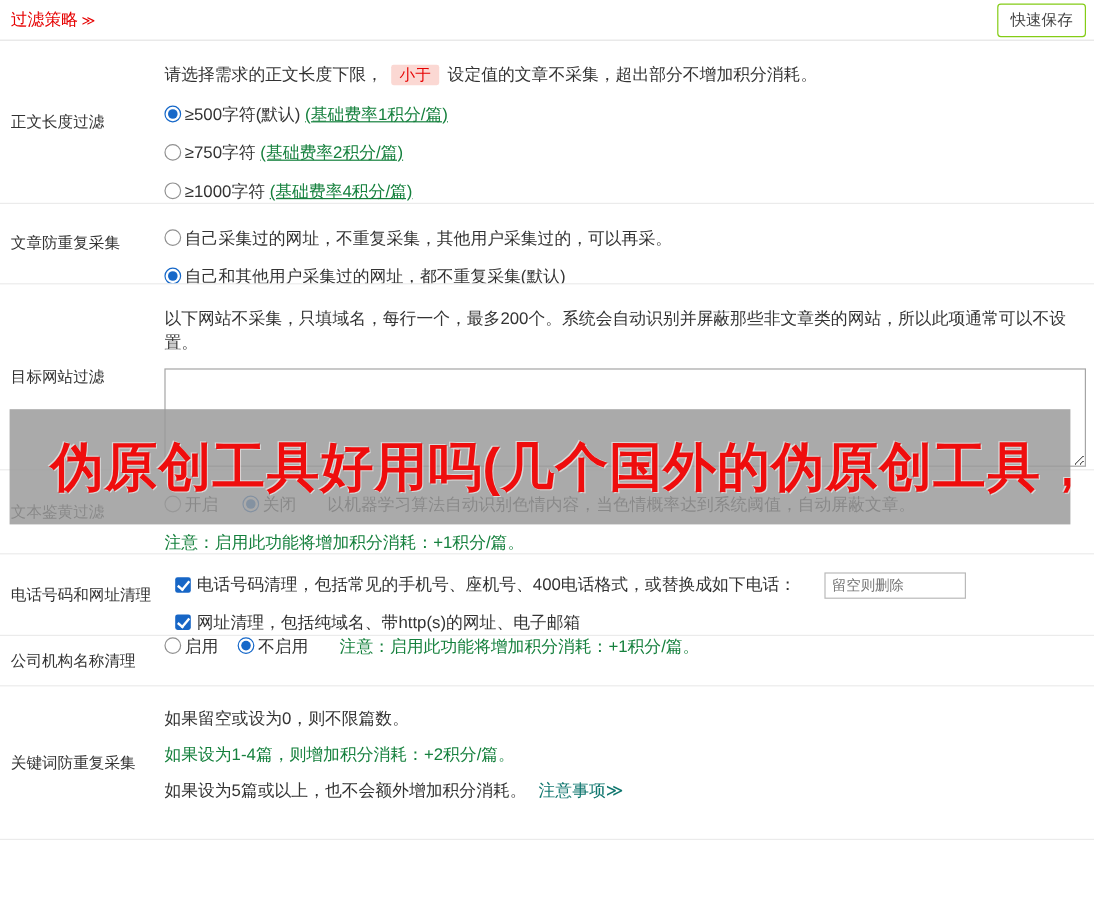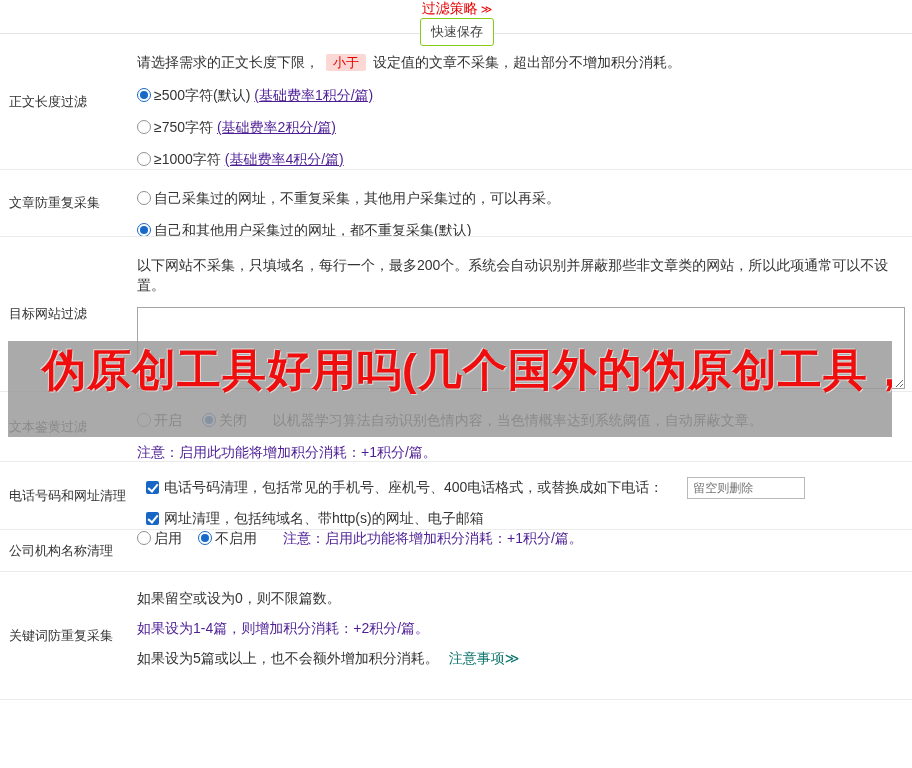--- a/index.html
+++ b/index.html
@@ -1,21 +1,21 @@
 <!DOCTYPE html>
 <html><head>
 <meta charset="utf-8">
 <style>
   html,body{margin:0;padding:0;background:#fff;}
   body{font-family:"Liberation Sans","DejaVu Sans",sans-serif;}
   .page{position:relative;width:912px;height:768px;background:#fff;overflow:hidden;}
 
   
   .header{height:34px;box-sizing:border-box;border-bottom:1px solid #e4e4e4;
-          display:flex;align-items:center;justify-content:space-between;padding:0 7px 0 9px;flex-direction:column;}
+          display:flex;align-items:center;justify-content:space-between;padding:0 7px 0 9px;}
   .title-wrap{color:#e60000;font-size:14px;cursor:pointer;}
   .chev{font-size:11px;margin-left:3px;}
   .save-btn{font-size:13px;color:#444;background:#fff;border:1px solid #84cc16;border-radius:3px;
             padding:4px 10px;cursor:pointer;font-family:inherit;}
 
   
   .row{display:flex;border-bottom:1px solid #ebebeb;box-sizing:border-box;overflow:hidden;}
   .r1{height:136px}.r2{height:68px}.r3{height:67px}.r4{height:155px}
   .r5{height:70px}.r6{height:68px}.r7{height:42px}.r8{height:128px}
   .label-cell{flex:0 0 108px;padding-left:9px;display:flex;align-items:center;
@@ -32,37 +32,37 @@
   .radio.checked{border-color:#1668c9;}
   .radio.checked::after{content:"";position:absolute;left:2px;top:2px;width:8px;height:8px;
          background:#1668c9;border-radius:50%;}
   .checkbox{display:inline-block;width:13px;height:13px;background:#1766c6;border-radius:2px;
          position:relative;vertical-align:-2px;margin-right:5px;}
   .checkbox::after{content:"";position:absolute;left:4px;top:1px;width:4px;height:8px;
          border:solid #fff;border-width:0 2px 2px 0;transform:rotate(40deg);}
   .opt{cursor:pointer;margin-right:16px;}
 
   .hl{background:#fbd8d3;color:#e60000;padding:1px 7px;margin:0 7px;border-radius:2px;font-size:13px;}
-  .red{color:#4c1d95;}
+  .red{color:#15803d;}
   .u{text-decoration:underline;}
   .link{color:#0f766e;cursor:pointer;margin-left:10px;}
   .lexicon{background:#fdeaea;color:#e60000;padding:2px 7px;margin-right:6px;}
   .desc-inline{margin-left:6px;}
   .note-inline{margin-left:10px;}
 
   .phone-input{width:118px;height:22px;box-sizing:border-box;border:1px solid #b9b9b9;padding:4px 5px;
          font-size:12px;font-family:inherit;vertical-align:middle;margin-left:4px;color:#333;}
   .count-input{width:30px;height:19px;box-sizing:border-box;border:1px solid #b9b9b9;text-align:center;
          font-size:13px;font-family:inherit;vertical-align:middle;margin:0 4px;color:#333;}
   .domain-textarea{display:block;width:100%;height:82px;box-sizing:border-box;border:1px solid #a5a5a5;
          resize:both;font-family:inherit;font-size:13px;}
 
   
   .watermark{position:absolute;left:8px;right:20px;top:341px;height:96px;
-         background:rgba(154,154,154,0.84);z-index:40;display:flex;align-items:flex-start;overflow:hidden;}
+         background:rgba(154,154,154,0.84);z-index:40;display:flex;align-items:center;overflow:hidden;}
   .watermark span{font-size:44px;font-weight:700;color:#ef0d0d;white-space:nowrap;padding-left:34px;
          letter-spacing:1px;text-shadow:1px 1px 0 rgba(255,255,255,.55),-1px -1px 0 rgba(255,255,255,.55);}
 </style>
 </head>
 <body>
 
 <div class="page">
 
   <div class="header">
     <div class="title-wrap">

